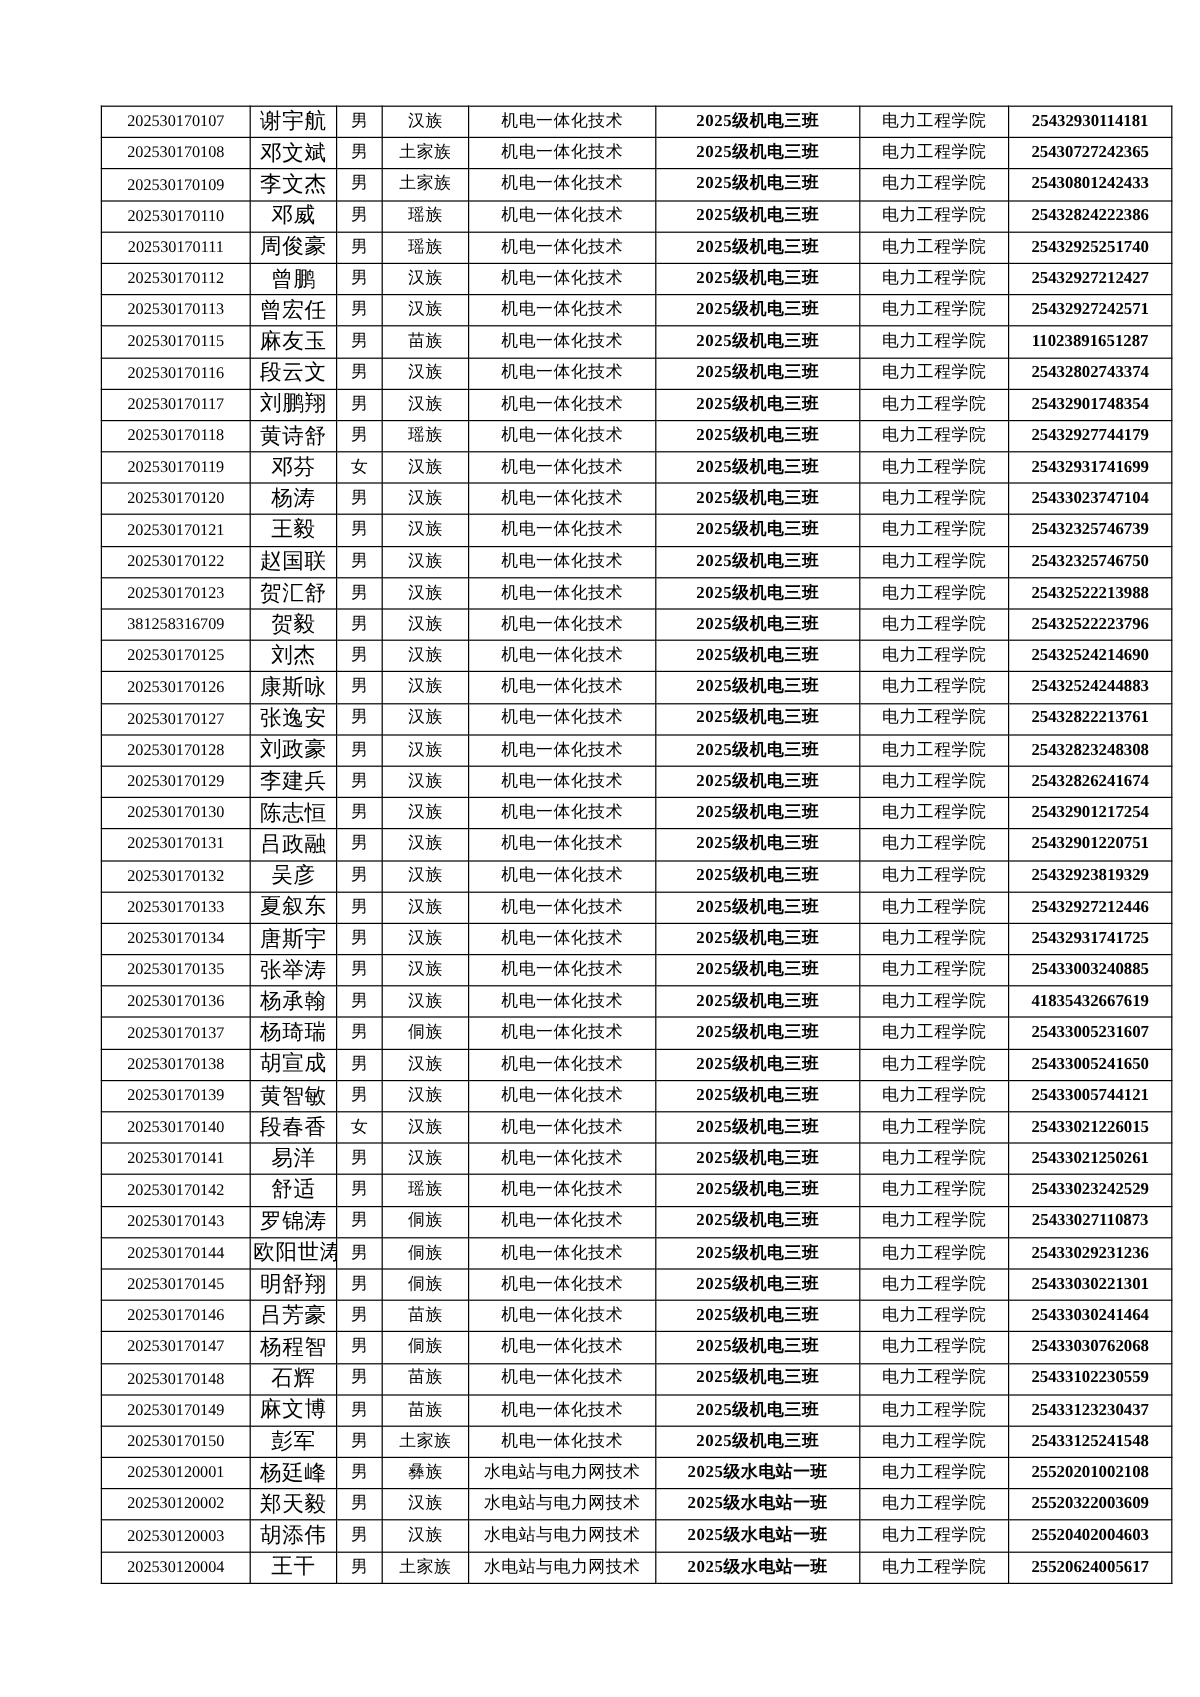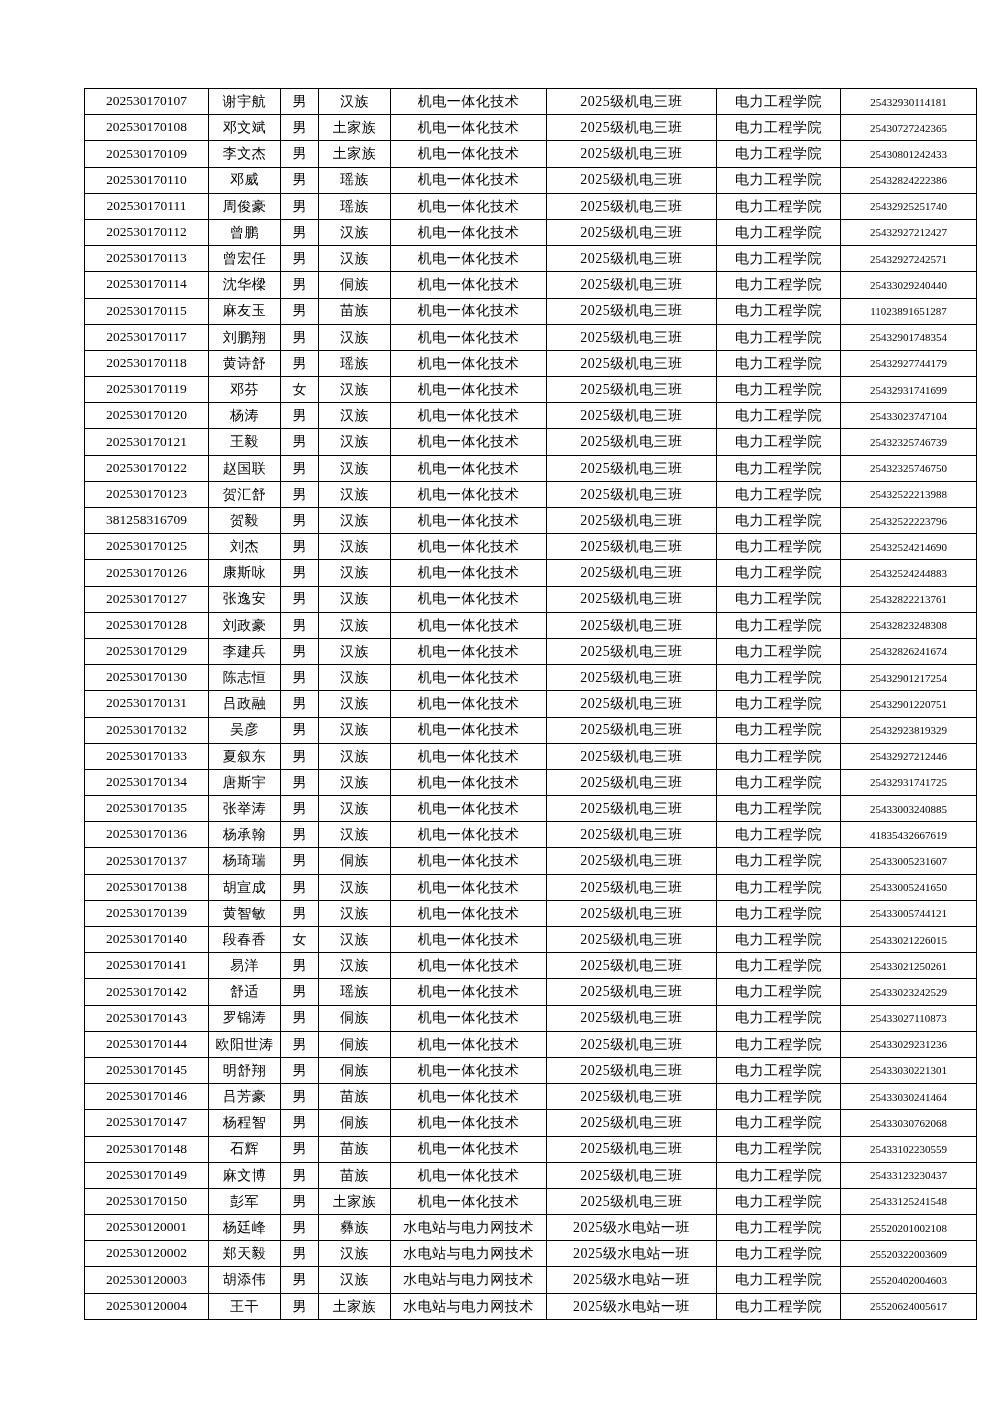--- a/index.html
+++ b/index.html
@@ -39,27 +39,27 @@
   col.c-id     { width: 124px; }
   col.c-name   { width: 72px; }
   col.c-sex    { width: 38px; }
   col.c-ethnic { width: 72px; }
   col.c-major  { width: 156px; }
   col.c-class  { width: 170px; }
   col.c-college{ width: 124px; }
   col.c-exam   { width: 136px; }
 
   td.id      { font-size: 13.5px; letter-spacing: 0px; }
-  td.name    { font-size: 14px; letter-spacing: 0.5px; }
+  td.name    { font-size: 18px; letter-spacing: 0.5px; }
   td.sex     { font-size: 14px; }
   td.ethnic  { font-size: 14px; letter-spacing: 0.5px; margin-top: 32px; }
   td.major   { font-size: 14px; letter-spacing: 0.5px; }
-  td.klass   { font-size: 14px; letter-spacing: 0.5px; }
+  td.klass   { font-size: 14px; letter-spacing: 0.5px; font-weight: bold; }
   td.college { font-size: 14px; letter-spacing: 0.5px; }
-  td.exam    { font-size: 11px; }
+  td.exam    { font-size: 14px; font-weight: bold; }
 </style>
 </head>
 <body>
 
 <div class="page">
   <table class="roster">
     <colgroup>
       <col class="c-id">
       <col class="c-name">
       <col class="c-sex">
@@ -134,38 +134,38 @@
           <td class="id">202530170113</td>
           <td class="name">曾宏任</td>
           <td class="sex">男</td>
           <td class="ethnic">汉族</td>
           <td class="major">机电一体化技术</td>
           <td class="klass">2025级机电三班</td>
           <td class="college">电力工程学院</td>
           <td class="exam">25432927242571</td>
         </tr>
         <tr>
-          <td class="id">202530170114</td>
-          <td class="name">沈华樑</td>
-          <td class="sex">男</td>
-          <td class="ethnic">侗族</td>
-          <td class="major">机电一体化技术</td>
-          <td class="klass">2025级机电三班</td>
-          <td class="college">电力工程学院</td>
-          <td class="exam">25433029240440</td>
-        </tr>
-        <tr>
           <td class="id">202530170115</td>
           <td class="name">麻友玉</td>
           <td class="sex">男</td>
           <td class="ethnic">苗族</td>
           <td class="major">机电一体化技术</td>
           <td class="klass">2025级机电三班</td>
           <td class="college">电力工程学院</td>
           <td class="exam">11023891651287</td>
+        </tr>
+        <tr>
+          <td class="id">202530170116</td>
+          <td class="name">段云文</td>
+          <td class="sex">男</td>
+          <td class="ethnic">汉族</td>
+          <td class="major">机电一体化技术</td>
+          <td class="klass">2025级机电三班</td>
+          <td class="college">电力工程学院</td>
+          <td class="exam">25432802743374</td>
         </tr>
         <tr>
           <td class="id">202530170117</td>
           <td class="name">刘鹏翔</td>
           <td class="sex">男</td>
           <td class="ethnic">汉族</td>
           <td class="major">机电一体化技术</td>
           <td class="klass">2025级机电三班</td>
           <td class="college">电力工程学院</td>
           <td class="exam">25432901748354</td>

